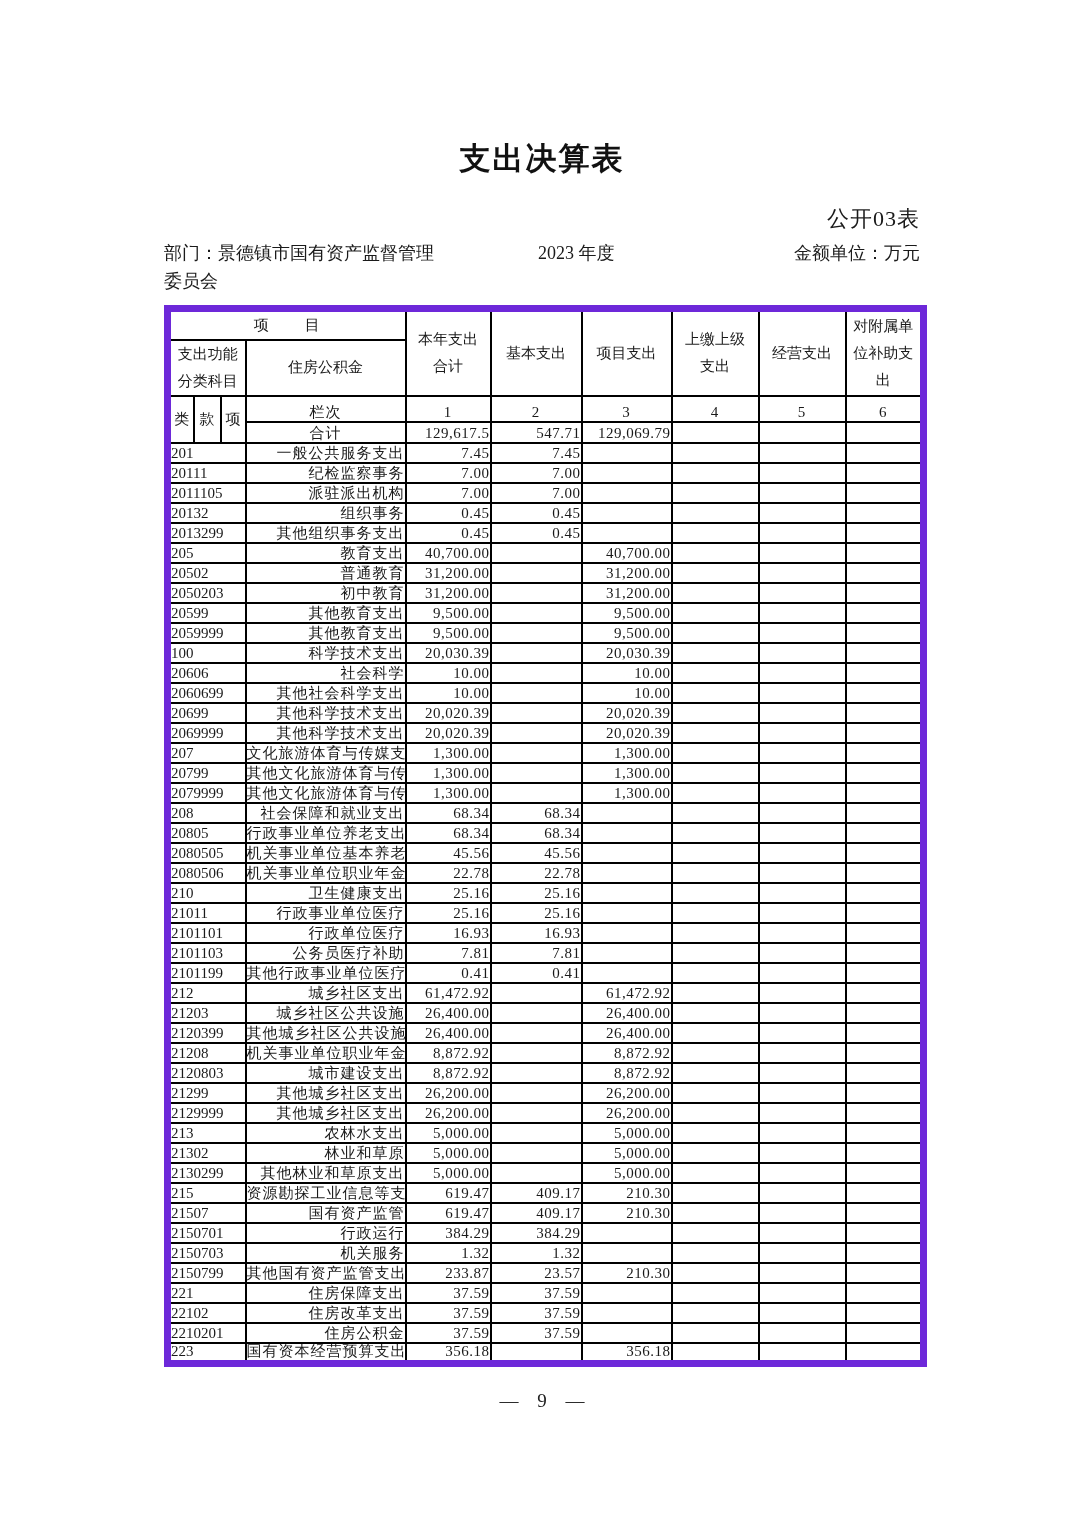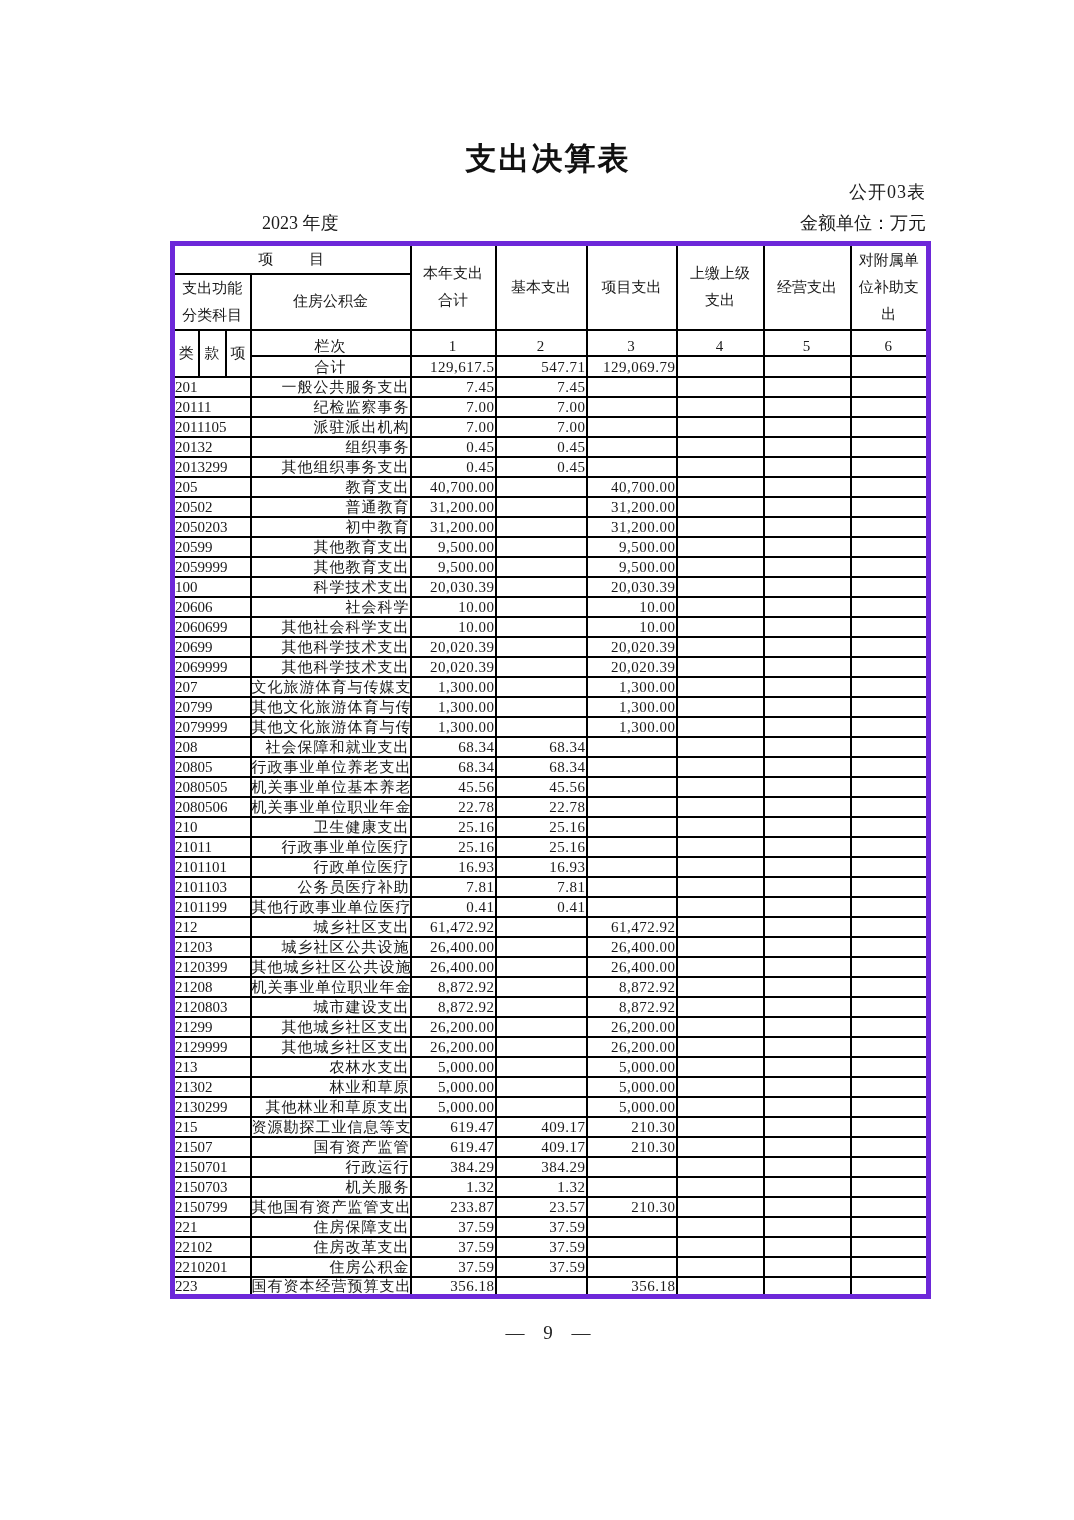--- a/index.html
+++ b/index.html
@@ -8,55 +8,55 @@
     position: relative;
     width: 1074px;
     height: 1520px;
     background: #ffffff;
     font-family: "Liberation Serif", "DejaVu Serif", serif;
     color: #1a1a1a;
     overflow: hidden;
   }
   .content {
     position: absolute;
-    left: 170px;
+    left: 164px;
     top: 0;
     width: 756px;
   }
   .doc-title {
     margin-top: 138px;
     text-align: center;
     font-family: "Liberation Sans", "DejaVu Sans", sans-serif;
     font-weight: bold;
     font-size: 31px;
     letter-spacing: 2px;
     color: #111;
   }
   .form-label {
-    margin-top: 0;
+    margin-top: 24px;
     text-align: right;
-    font-size: 18px;
+    font-size: 22px;
     letter-spacing: 1px;
   }
   .meta-row {
     margin-top: 6px;
     display: flex;
     align-items: flex-start;
     font-size: 18px;
     line-height: 1.55;
   }
   .dept { width: 282px; }
   .year { margin-left: 92px; white-space: nowrap; }
   .unit { margin-left: auto; white-space: nowrap; }
   table.budget {
-    margin-top: 3px;
+    margin-top: 9px;
     width: 756px;
     table-layout: fixed;
     border-collapse: collapse;
-    border: 5px solid #6d28d9;
+    border: 7px solid #6d28d9;
   }
   table.budget td {
     border: 2px solid #000;
     font-size: 15px;
     padding: 0;
     overflow: hidden;
   }
   td.hdr {
     text-align: center;
     vertical-align: middle;
@@ -111,20 +111,21 @@
 <body>
 
 <div class="page">
   <div class="content">
 
     <div class="doc-title">支出决算表</div>
 
     <div class="form-label">公开03表</div>
 
     <div class="meta-row">
+      <div class="dept">部门：景德镇市国有资产监督管理委员会</div>
       <div class="year">2023 年度</div>
       <div class="unit">金额单位：万元</div>
     </div>
 
     <table class="budget">
       <colgroup>
         <col style="width:26px">
           <col style="width:27px">
           <col style="width:25px">
         <col style="width:160px">

